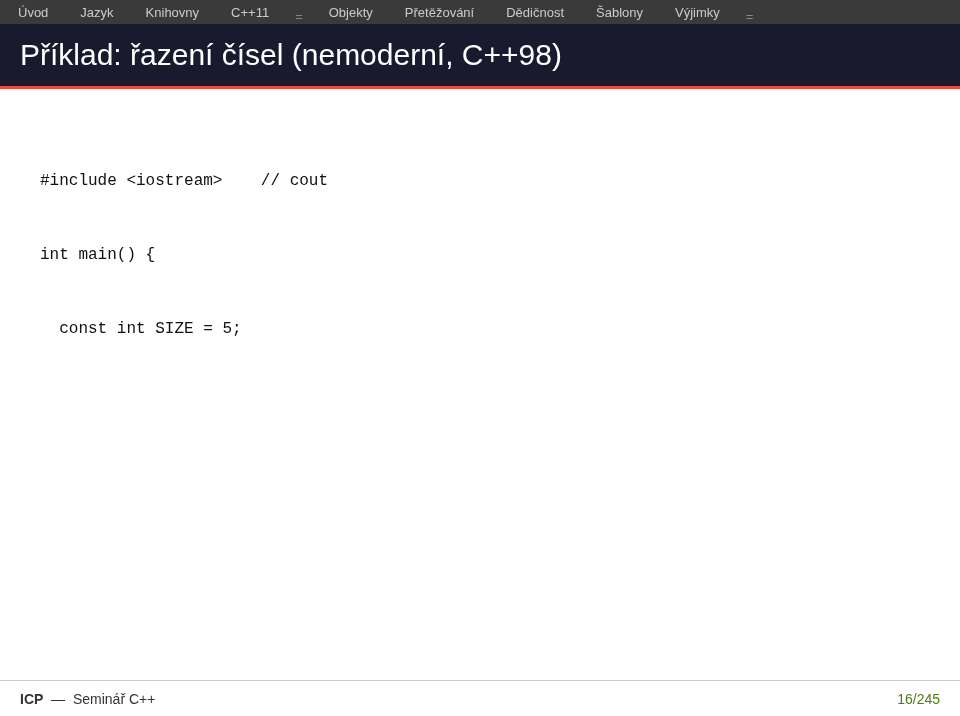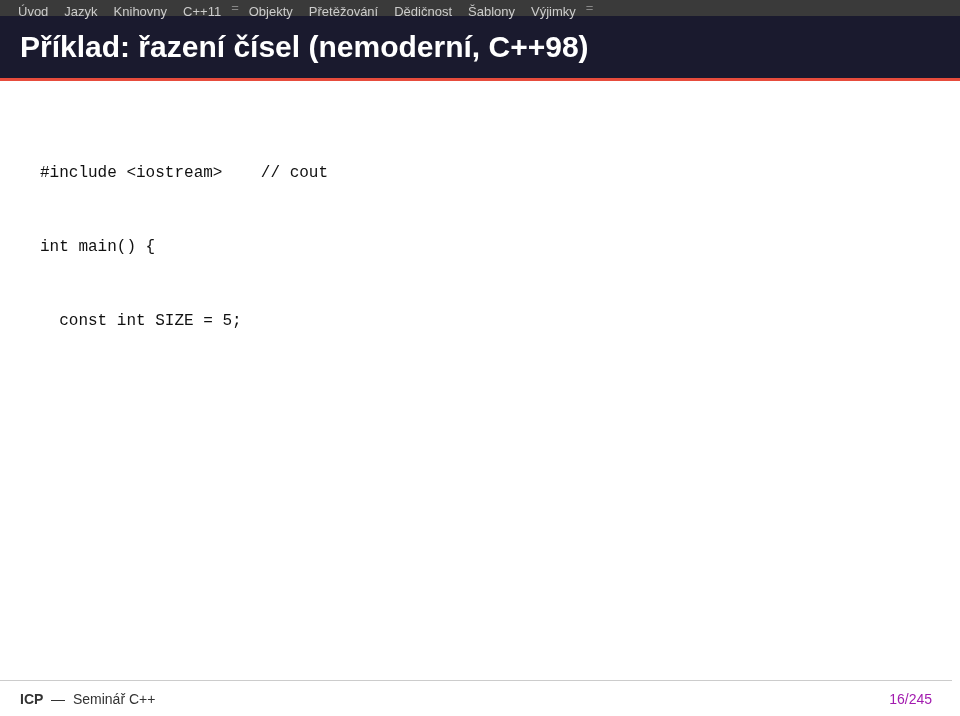--- a/index.html
+++ b/index.html
@@ -13,25 +13,25 @@
       height: 716px;
       background: #ffffff;
       font-family: 'Arial', sans-serif;
       overflow: hidden;
       position: relative;
     }
 
     
     .navbar {
       background: #3a3a3a;
-      height: 16px;
+      height: 24px;
       display: flex;
-      align-items: flex-start;
+      align-items: flex-end;
       padding: 0 10px;
-      gap: 0;
+      gap: 16px;
     }
 
     .nav-item {
       color: #cccccc;
       font-size: 13px;
       padding: 4px 8px;
       cursor: pointer;
       white-space: nowrap;
     }
 
@@ -44,21 +44,21 @@
     
     .titlebar {
       background: #1a1a2e;
       padding: 14px 20px 14px 20px;
       border-bottom: 3px solid #e74c3c;
     }
 
     .titlebar h1 {
       color: #ffffff;
       font-size: 30px;
-      font-weight: bold;
+      font-weight: normal;
       font-family: Arial, sans-serif;
     }
 
     
     .content {
       padding: 30px 40px 20px 40px;
       background: #ffffff;
       flex: 1;
     }
 
@@ -73,42 +73,42 @@
 
     .code-line {
       display: block;
     }
 
     
     .footer {
       position: absolute;
       bottom: 0;
       left: 0;
-      right: 8px;
+      right: 0;
       height: 36px;
       background: #ffffff;
       border-top: 1px solid #cccccc;
       display: flex;
       align-items: center;
       justify-content: space-between;
       padding: 0 20px;
     }
 
     .footer-left {
       font-size: 14px;
       color: #333333;
     }
 
     .footer-left strong {
       font-weight: bold;
     }
 
     .footer-right {
       font-size: 14px;
-      color: #a21caf;
+      color: #4d7c0f;
     }
   </style>
 </head>
 <body>
 
 <div class="navbar">
   <span class="nav-item">Úvod</span>
   <span class="nav-item">Jazyk</span>
   <span class="nav-item">Knihovny</span>
   <span class="nav-item">C++11</span>

